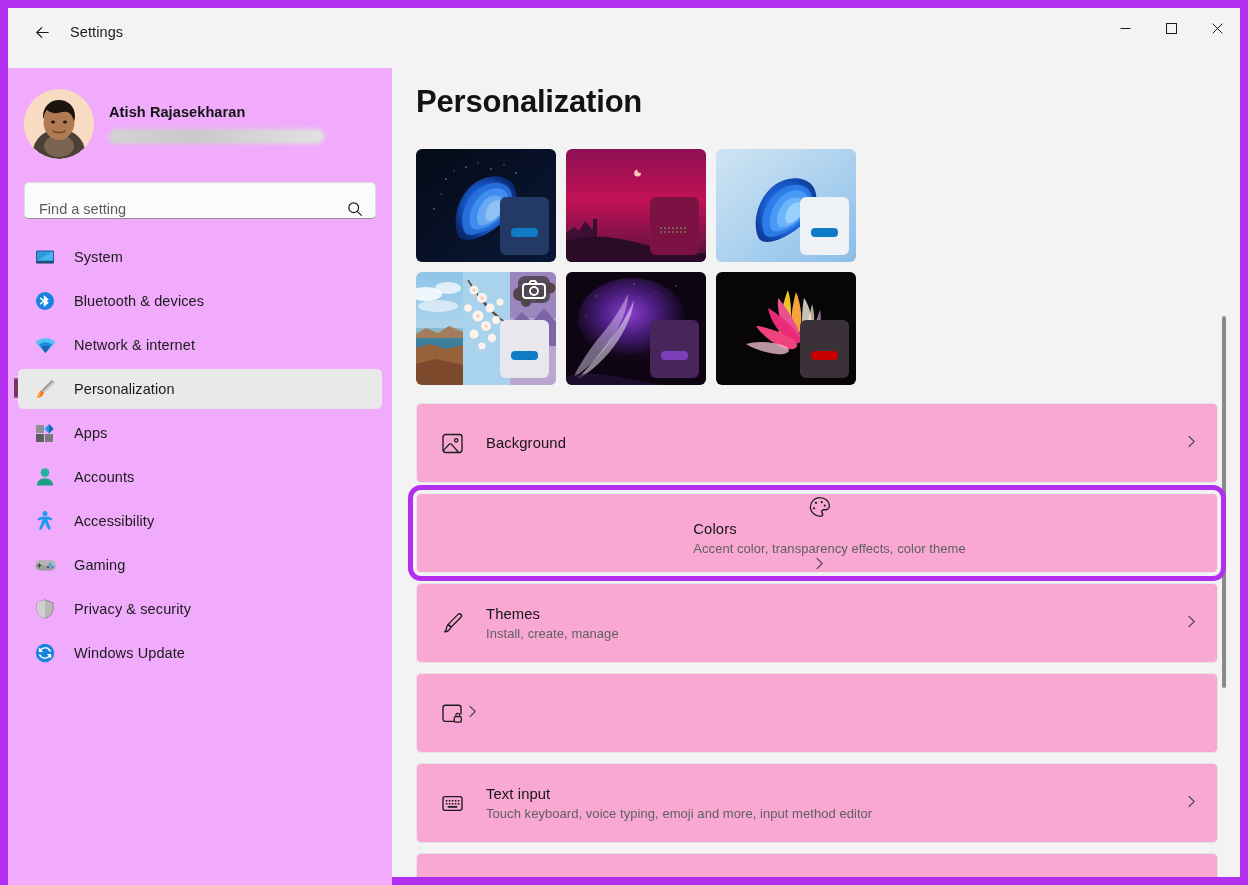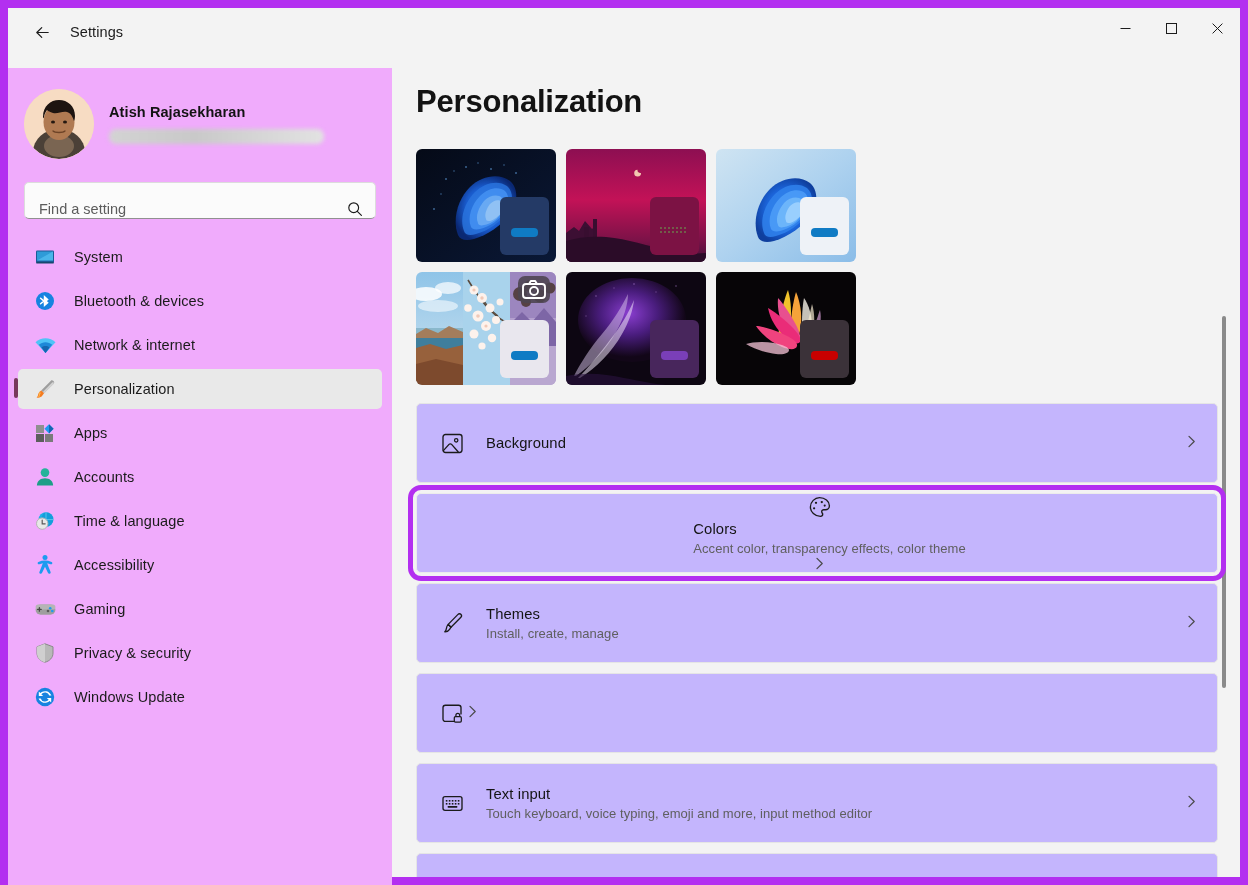--- a/index.html
+++ b/index.html
@@ -171,21 +171,21 @@
   .theme-card svg { display: block; width: 140px; height: 113px; }
 
   
   #settings-list {
     margin: 18px 0 0 24px;
     width: 802px;
   }
   .setting-card {
     position: relative;
     height: 80px;
-    background: #c4b5fd;
+    background: #f9a8d4;
     border: 1px solid #e5e5e5;
     border-radius: 5px;
     margin-bottom: 10px;
     display: flex; align-items: center;
     padding: 0 18px 0 22px;
     cursor: pointer;
   }
   .setting-card.highlighted {
     outline: 5px solid #b32ff0;
     outline-offset: 3px;
@@ -364,32 +364,20 @@
       <div class="nav-item">
         <span class="nav-icon">
           <svg width="22" height="22" viewBox="0 0 22 22">
             <circle cx="11" cy="6.6" r="4.3" fill="#23b39a"></circle>
             <path d="M2.9 19.5c0-4.5 3.6-7.3 8.1-7.3s8.1 2.8 8.1 7.3H2.9z" fill="#1d9e87"></path>
           </svg>
         </span>
         <span class="nav-label">Accounts</span>
       </div>
 
-      <div class="nav-item">
-        <span class="nav-icon">
-          <svg width="22" height="22" viewBox="0 0 22 22">
-            <circle cx="12" cy="9.6" r="7.4" fill="#1eb0e8"></circle>
-            <path d="M12 2.2a7.4 7.4 0 010 14.8c-2.4 0-4.4-3.3-4.4-7.4S9.6 2.2 12 2.2z" fill="#0d8fd0" opacity=".55"></path>
-            <path d="M4.6 9.6h14.8M12 2.2v14.8" stroke="#7fd8f5" stroke-width=".8" opacity=".8"></path>
-            <circle cx="8.2" cy="13.6" r="5.7" fill="#e8e8e8" stroke="#b5b5b5" stroke-width="1"></circle>
-            <path d="M8.2 10v3.8h3" stroke="#5a5a5a" stroke-width="1.2" stroke-linecap="round" fill="none"></path>
-          </svg>
-        </span>
-        <span class="nav-label">Time &amp; language</span>
-      </div>
 
       <div class="nav-item">
         <span class="nav-icon">
           <svg width="22" height="22" viewBox="0 0 22 22">
             <circle cx="11" cy="3.6" r="2.5" fill="#1d9bf0"></circle>
             <path d="M11 6.6c2.2 0 4.4.5 6.6 1.4.7.3.9 1.1.6 1.7-.3.6-1 .8-1.7.5-1.1-.4-2.2-.7-3.3-.9l1.6 4.1 1.8 4.6c.3.8-.1 1.6-.9 1.8-.8.2-1.5-.2-1.8-1l-2.9-6.1-2.9 6.1c-.3.8-1 1.2-1.8 1-.8-.2-1.2-1-.9-1.8l1.8-4.6 1.6-4.1c-1.1.2-2.2.5-3.3.9-.7.3-1.4.1-1.7-.5-.3-.6-.1-1.4.6-1.7 2.2-.9 4.4-1.4 6.6-1.4z" fill="#1d9bf0"></path>
           </svg>
         </span>
         <span class="nav-label">Accessibility</span>
       </div>

